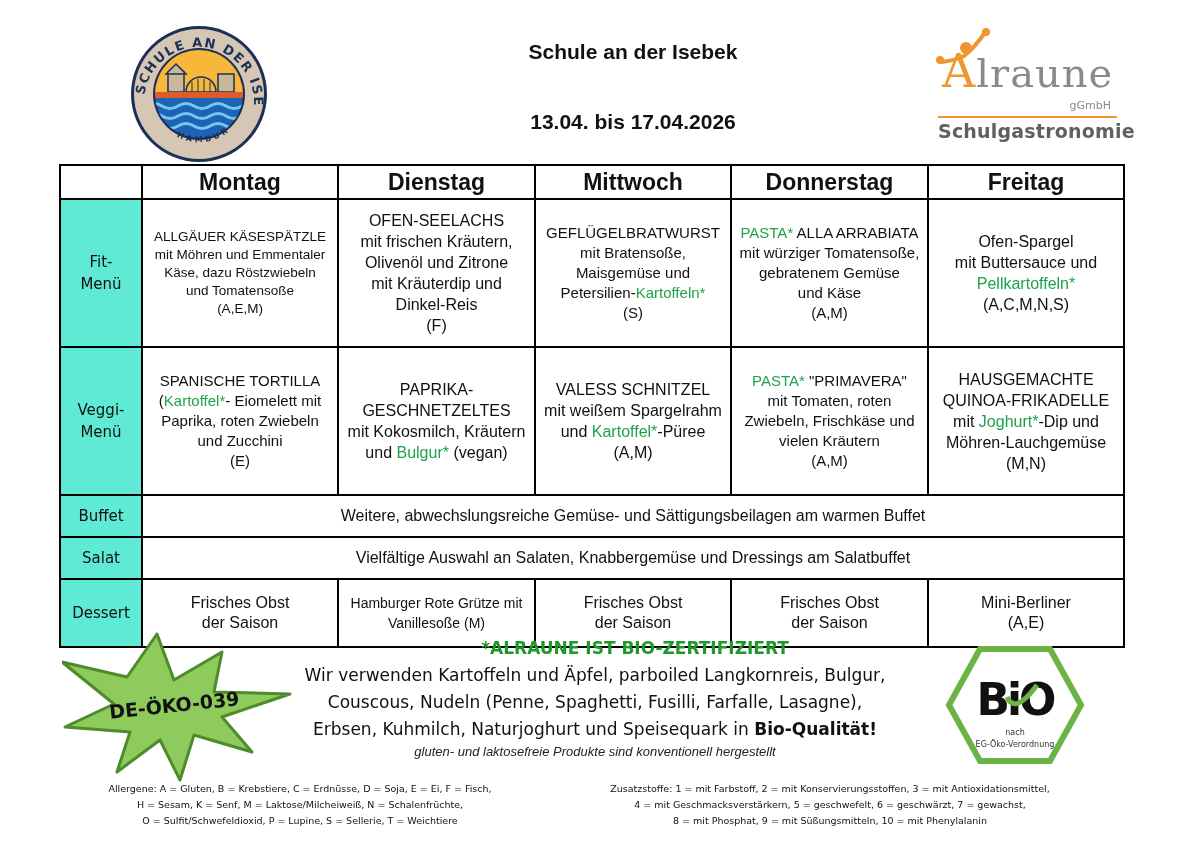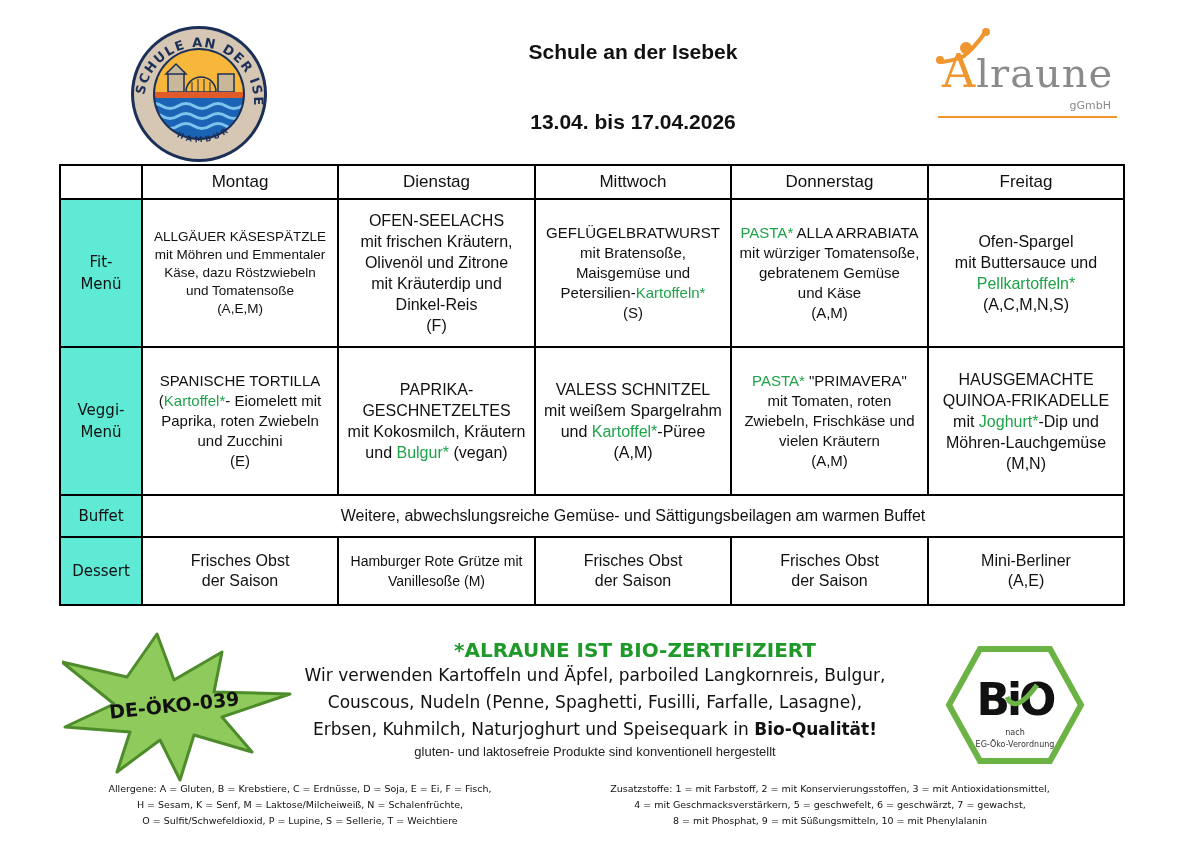--- a/index.html
+++ b/index.html
@@ -12,40 +12,40 @@
   .alraune-ggmbh { position: absolute; right: 14px; top: 73px; font-size: 11px; color: #8a8a8a; font-family: "DejaVu Sans", sans-serif; }
   .alraune-line { position: absolute; left: 8px; right: 8px; top: 90px; height: 2px; background: #f0962e; }
   .alraune-tag { position: absolute; left: 8px; top: 94px; font-family: "DejaVu Sans", sans-serif; font-weight: bold; font-size: 19px; color: #606060; letter-spacing: 0.2px; }
 
   .title { position: absolute; left: 460px; width: 346px; text-align: center; font-weight: bold; font-size: 21px; }
   .title.school { top: 40px; }
   .title.dates { top: 110px; }
 
   table.menu { position: absolute; left: 59px; top: 164px; width: 1064px; border-collapse: collapse; table-layout: fixed; }
   table.menu td, table.menu th { border: 2px solid #000; text-align: center; vertical-align: middle; padding: 0 2px; }
-  table.menu th { font-size: 17px; font-weight: normal; height: 30px; margin-top: 24px; }
+  table.menu th { font-size: 23px; font-weight: bold; height: 30px; margin-top: 24px; }
   table.menu td.rowlabel { background: #5eead4; font-size: 15px; font-family: "DejaVu Sans", sans-serif; line-height: 22px; }
   table.menu td.dish { line-height: 20px; }
   .dish-title { font-size: 15px; }
   .dish-line { font-size: 15px; }
   .dish.small .dish-title, .dish.small .dish-line { font-size: 13.5px; line-height: 18px; }
   .dish.large .dish-title, .dish.large .dish-line { font-size: 16px; line-height: 21px; }
   .green { color: #1fa34a; }
   td.wide { font-size: 16px; }
   td.dessert { font-size: 16px; line-height: 20px; }
   td.dessert.small { font-size: 14px; }
 
   .burst { position: absolute; left: 62px; top: 632px; width: 230px; height: 150px; }
-  .cert-title { position: absolute; left: 400px; width: 470px; top: 638px; text-align: center; font-family: "DejaVu Sans", sans-serif; font-weight: bold; color: #1f9a2a; font-size: 20px; }
+  .cert-title { position: absolute; left: 400px; width: 470px; top: 638px; text-align: center; font-family: "DejaVu Sans", sans-serif; font-weight: bold; color: #1f9a2a; font-size: 17px; }
   .cert-line { position: absolute; left: 290px; width: 610px; text-align: center; font-family: "DejaVu Sans", sans-serif; font-size: 17px; color: #111; }
   .cert-line.l1 { top: 665px; }
   .cert-line.l2 { top: 692px; }
   .cert-line.l3 { top: 719px; }
   .cert-line b { font-weight: bold; }
-  .cert-note { position: absolute; left: 290px; width: 610px; top: 744px; text-align: center; font-size: 13px; color: #222; }
+  .cert-note { position: absolute; left: 290px; width: 610px; top: 744px; text-align: center; font-style: italic; font-size: 13px; color: #222; }
 
   .bio-logo { position: absolute; left: 945px; top: 645px; width: 140px; height: 120px; }
 
   .legend { position: absolute; text-align: center; font-family: "DejaVu Sans", sans-serif; font-size: 9.5px; line-height: 16px; color: #111; }
   .legend.allergens { left: 90px; width: 420px; top: 781px; }
   .legend.additives { left: 590px; width: 480px; top: 781px; }
 </style>
 </head>
 <body>
 
@@ -92,20 +92,21 @@
 <div class="alraune-logo">
   <svg width="60" height="70" viewBox="0 0 60 70" style="position:absolute;left:4px;top:0;">
     <circle cx="52" cy="6" r="4" fill="#f0962e"></circle>
     <circle cx="6" cy="34" r="4" fill="#f0962e"></circle>
     <circle cx="32" cy="22" r="6" fill="#f0962e"></circle>
     <path d="M8 36 Q22 34 30 30 Q40 22 50 8" stroke="#f0962e" stroke-width="4" fill="none" stroke-linecap="round"></path>
   </svg>
   <div class="alraune-word"><span class="first">A</span><span>lraune</span></div>
   <div class="alraune-ggmbh">gGmbH</div>
   <div class="alraune-line"></div>
+  <div class="alraune-tag">Schulgastronomie</div>
 </div>
 
 <table class="menu">
   <colgroup>
     <col style="width:82px">
       <col style="width:196px">
       <col style="width:197px">
       <col style="width:196px">
       <col style="width:197px">
       <col style="width:196px">
@@ -200,20 +201,24 @@
       <div class="dish-line">Möhren-Lauchgemüse</div>
       <div class="dish-line">(M,N)</div>
     </td>
   </tr>
 
   <tr style="height:42px">
     <td class="rowlabel">Buffet</td>
     <td class="wide" colspan="5">Weitere, abwechslungsreiche Gemüse- und Sättigungsbeilagen am warmen Buffet</td>
   </tr>
 
+  <tr style="height:42px">
+    <td class="rowlabel">Salat</td>
+    <td class="wide" colspan="5">Vielfältige Auswahl an Salaten, Knabbergemüse und Dressings am Salatbuffet</td>
+  </tr>
 
   <tr style="height:68px">
     <td class="rowlabel">Dessert</td>
     <td class="dessert">
       <div>Frisches Obst</div>
           <div>der Saison</div>
     </td>
     <td class="dessert small">
       <div>Hamburger Rote Grütze mit</div>
           <div>Vanillesoße (M)</div>

